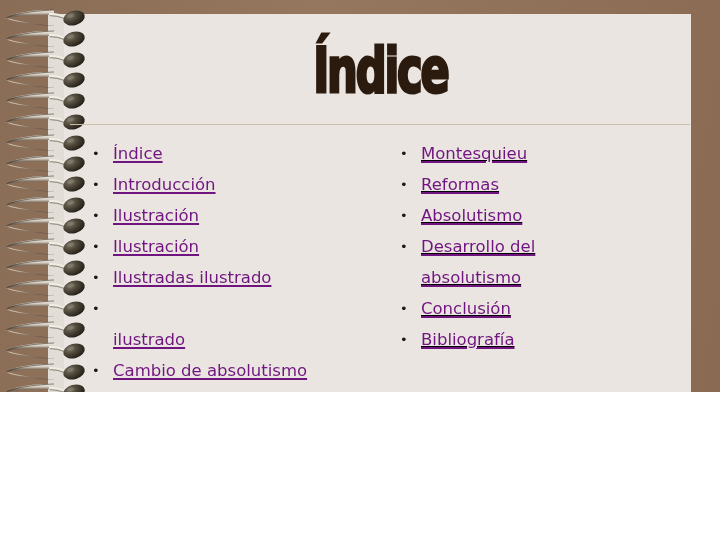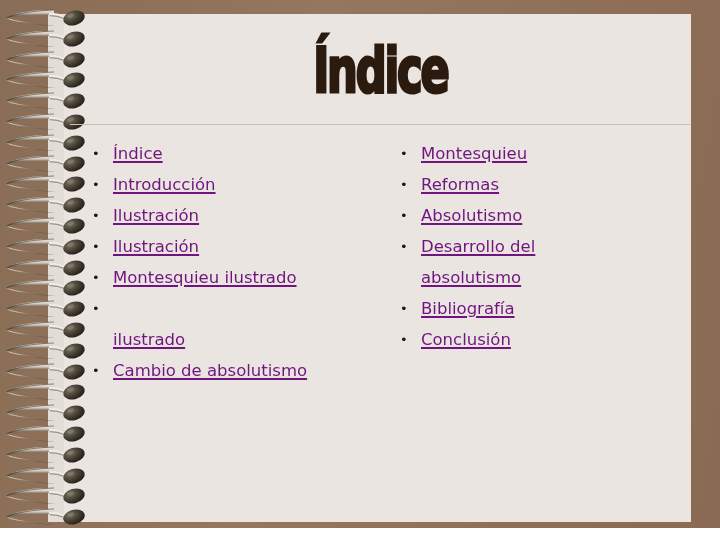--- a/index.html
+++ b/index.html
@@ -10,21 +10,21 @@
     width: 720px;
     height: 540px;
     overflow: hidden;
     font-family: "DejaVu Sans", sans-serif;
   }
 
   
   #slide {
     position: relative;
     width: 720px;
-    height: 528px;
+    height: 392px;
     background: #8E7059;
     overflow: hidden;
   }
 
   
   #slide::before {
     content: "";
     position: absolute;
     inset: 0;
     background: linear-gradient(100deg, #8a6d56 0%, #95765e 40%, #8a6a52 100%);
@@ -111,21 +111,21 @@
     height: 330px;
     z-index: 6;
     display: flex;
     flex-direction: row;
     align-items: flex-start;
   }
   .col {
     position: relative;
   }
   #col-left  { width: 300px; padding-left: 28px; }
-  #col-right { width: 300px; padding-left: 16px; }
+  #col-right { width: 300px; padding-left: 16px; text-decoration: underline; }
 
   ul.toc {
     list-style: none;
     margin: 0;
     padding: 0;
   }
   ul.toc > li {
     position: relative;
     padding-left: 21px;
     margin: 0 0 0 0;
@@ -724,30 +724,30 @@
 
   <div id="divider"></div>
 
   <div id="content">
     <div class="col" id="col-left">
       <ul class="toc" id="list-left">
           <li><span class="lnk">Índice</span></li>
           <li><span class="lnk">Introducción</span></li>
           <li><span class="lnk">Ilustración</span></li>
           <li><span class="lnk">Ilustración</span></li>
-          <li class="two-line"><span class="lnk">Montesquieu ilustrado</span><br></li>
+          <li class="two-line"><span class="lnk">Ilustradas ilustrado</span><br></li>
           <li class="two-line"><br><span class="lnk">ilustrado</span></li>
           <li><span class="lnk">Cambio de absolutismo</span></li>
         </ul>
     </div>
     <div class="col" id="col-right">
       <ul class="toc" id="list-right">
           <li><span class="lnk">Montesquieu</span></li>
           <li><span class="lnk">Reformas</span></li>
           <li><span class="lnk">Absolutismo</span></li>
           <li class="two-line"><span class="lnk">Desarrollo del</span><br><span class="lnk">absolutismo</span></li>
+          <li><span class="lnk">Conclusión</span></li>
           <li><span class="lnk">Bibliografía</span></li>
-          <li><span class="lnk">Conclusión</span></li>
         </ul>
     </div>
   </div>
 
 </div>
 
 </body></html>

